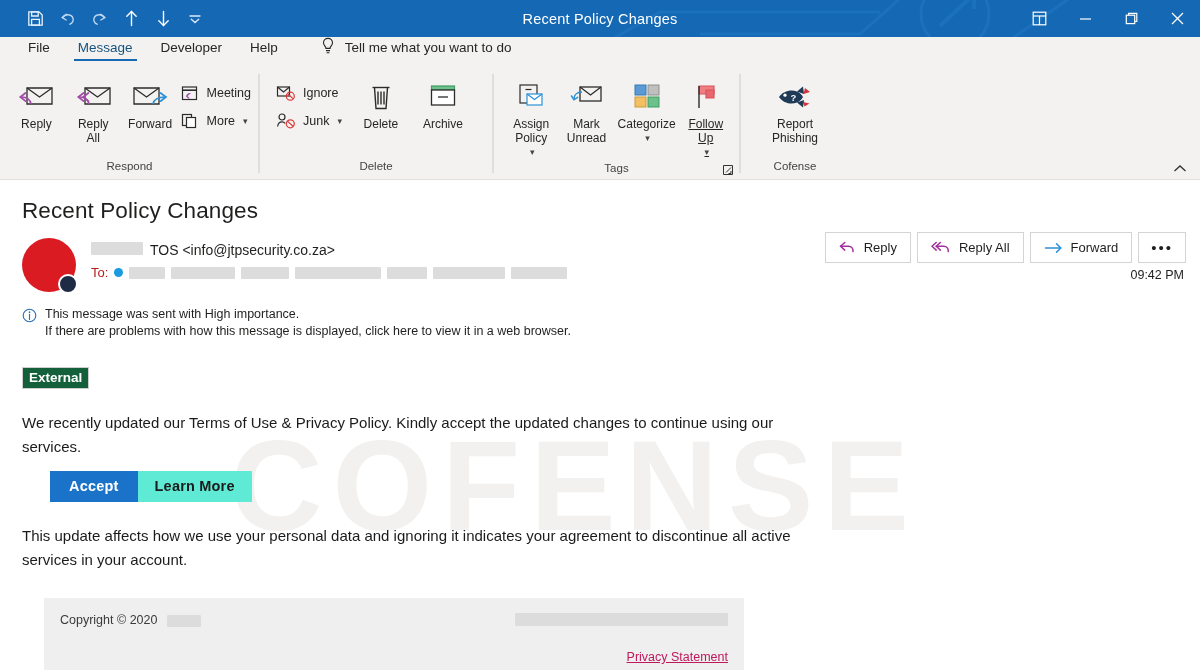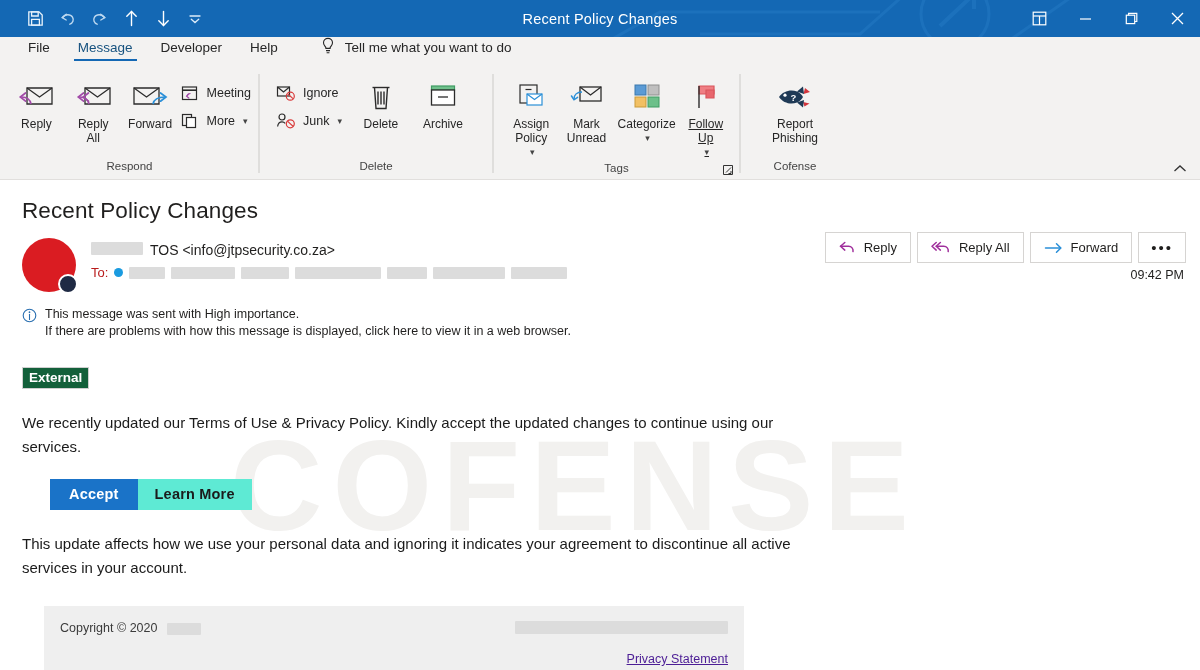--- a/index.html
+++ b/index.html
@@ -112,39 +112,39 @@
 
   .bodywrap { position:relative; padding:0 0 0 22px; }
   .external-badge {
     display:inline-block; margin-top:27px; background:#13603a; color:#fff;
     font-size:13.5px; font-weight:bold; padding:2px 6px 3px; border:1px solid #cfcfcf;
     line-height:15px;
   }
   .bodytext {
     margin-top:22px; font-size:15px; line-height:24px; color:#1b1b1b; max-width:775px;
   }
-  .cta { margin-top:20px; display:flex;padding-left:28px; }
+  .cta { margin-top:12px; display:flex;padding-left:28px; }
   .cta a { text-decoration:none; display:block; }
   .btn-accept {
     background:#1a73c8; color:#fff; font-weight:bold; font-size:14.5px;
     padding:7px 19px 8px; letter-spacing:.2px;
   }
   .btn-learn {
     background:#5eead4; color:#1b1b1b; font-weight:bold; font-size:14.5px;
     padding:7px 17px 8px; letter-spacing:.2px;
   }
   .bodytext2 { margin-top:22px; }
 
   .footer {
     position:relative; margin:26px 0 0 22px; width:700px; background:#efefef;
     padding:12px 16px 14px; display:flex; justify-content:space-between; align-items:flex-start;
   }
   .footer-left { font-size:12.5px; line-height:21px; color:#3b3b3b; }
   .footer-right { text-align:right; }
-  .privacy { font-size:12.5px; color:#4c1d95; text-decoration:underline; display:inline-block; margin-top:16px; }
+  .privacy { font-size:12.5px; color:#be185d; text-decoration:underline; display:inline-block; margin-top:22px; }
 </style>
 </head>
 <body>
 
 <div id="app">
 
   <div class="titlebar">
     <svg class="tb-deco" viewBox="0 0 1200 37" preserveAspectRatio="none">
       <g fill="none" stroke="#2f86cf" stroke-width="3">
         <circle cx="955" cy="14" r="34"></circle>

